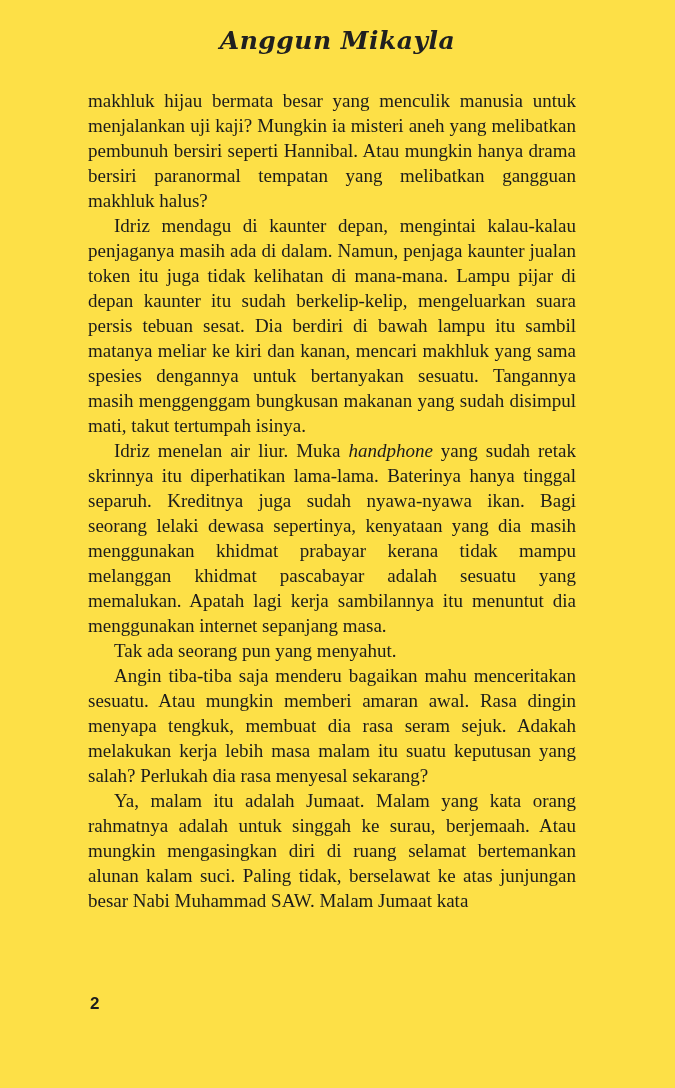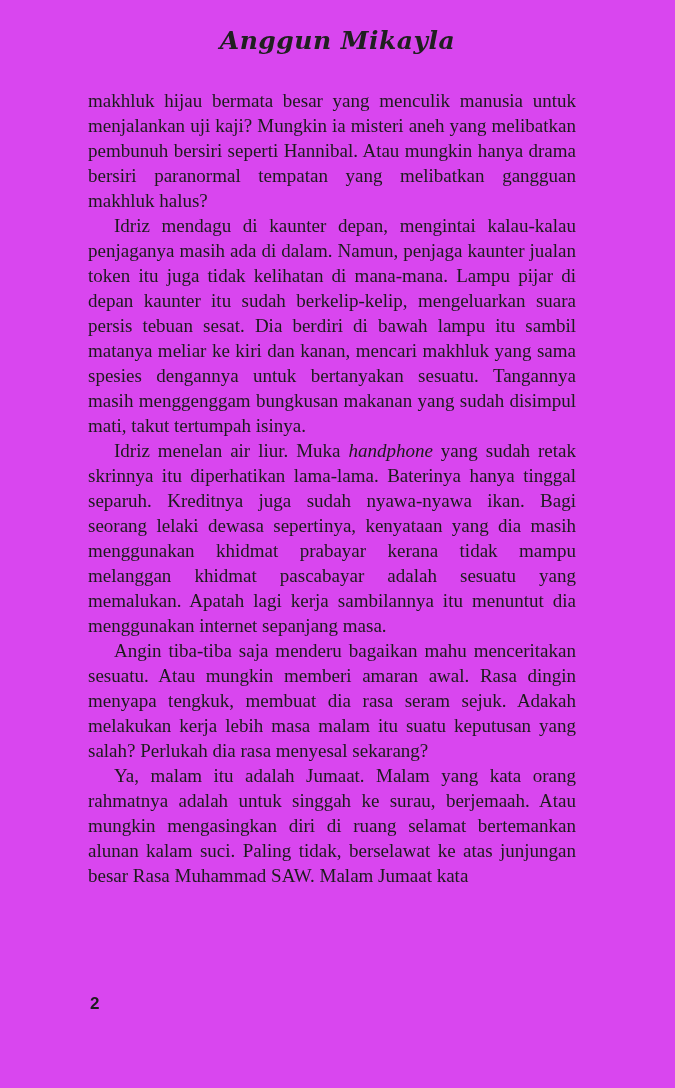--- a/index.html
+++ b/index.html
@@ -9,21 +9,21 @@
   body {
     width: 675px;
     height: 1088px;
     background: #ffffff;
     overflow: hidden;
   }
   .page {
     position: relative;
     width: 675px;
     height: 1088px;
-    background: #d946ef;
+    background: #fde047;
     color: #1c1c1c;
   }
   .running-head {
     position: absolute;
     top: 26px;
     left: 0;
     width: 100%;
     text-align: center;
     font-family: "DejaVu Serif", serif;
     font-style: italic;
@@ -66,18 +66,19 @@
 </head>
 <body>
 
 <div class="page">
   <div class="running-head">Anggun Mikayla</div>
 
   <div class="body-text">
       <p><span>makhluk hijau bermata besar yang menculik manusia untuk menjalankan uji kaji? Mungkin ia misteri aneh yang melibatkan pembunuh bersiri seperti Hannibal. Atau mungkin hanya drama bersiri paranormal tempatan yang melibatkan gangguan makhluk halus?</span></p>
       <p class="indent"><span>Idriz mendagu di kaunter depan, mengintai kalau-kalau penjaganya masih ada di dalam. Namun, penjaga kaunter jualan token itu juga tidak kelihatan di mana-mana. Lampu pijar di depan kaunter itu sudah berkelip-kelip, mengeluarkan suara persis tebuan sesat. Dia berdiri di bawah lampu itu sambil matanya meliar ke kiri dan kanan, mencari makhluk yang sama spesies dengannya untuk bertanyakan sesuatu. Tangannya masih menggenggam bungkusan makanan yang sudah disimpul mati, takut tertumpah isinya.</span></p>
       <p class="indent"><span>Idriz menelan air liur. Muka </span><em>handphone</em><span> yang sudah retak skrinnya itu diperhatikan lama-lama. Baterinya hanya tinggal separuh. Kreditnya juga sudah nyawa-nyawa ikan. Bagi seorang lelaki dewasa sepertinya, kenyataan yang dia masih menggunakan khidmat prabayar kerana tidak mampu melanggan khidmat pascabayar adalah sesuatu yang memalukan. Apatah lagi kerja sambilannya itu menuntut dia menggunakan internet sepanjang masa.</span></p>
+      <p class="indent"><span>Tak ada seorang pun yang menyahut.</span></p>
       <p class="indent"><span>Angin tiba-tiba saja menderu bagaikan mahu menceritakan sesuatu. Atau mungkin memberi amaran awal. Rasa dingin menyapa tengkuk, membuat dia rasa seram sejuk. Adakah melakukan kerja lebih masa malam itu suatu keputusan yang salah? Perlukah dia rasa menyesal sekarang?</span></p>
-      <p class="indent"><span>Ya, malam itu adalah Jumaat. Malam yang kata orang rahmatnya adalah untuk singgah ke surau, berjemaah. Atau mungkin mengasingkan diri di ruang selamat bertemankan alunan kalam suci. Paling tidak, berselawat ke atas junjungan besar Rasa Muhammad SAW. Malam Jumaat kata</span></p>
+      <p class="indent"><span>Ya, malam itu adalah Jumaat. Malam yang kata orang rahmatnya adalah untuk singgah ke surau, berjemaah. Atau mungkin mengasingkan diri di ruang selamat bertemankan alunan kalam suci. Paling tidak, berselawat ke atas junjungan besar Nabi Muhammad SAW. Malam Jumaat kata</span></p>
     </div>
 
   <div class="page-number">2</div>
 </div>
 
 </body></html>

